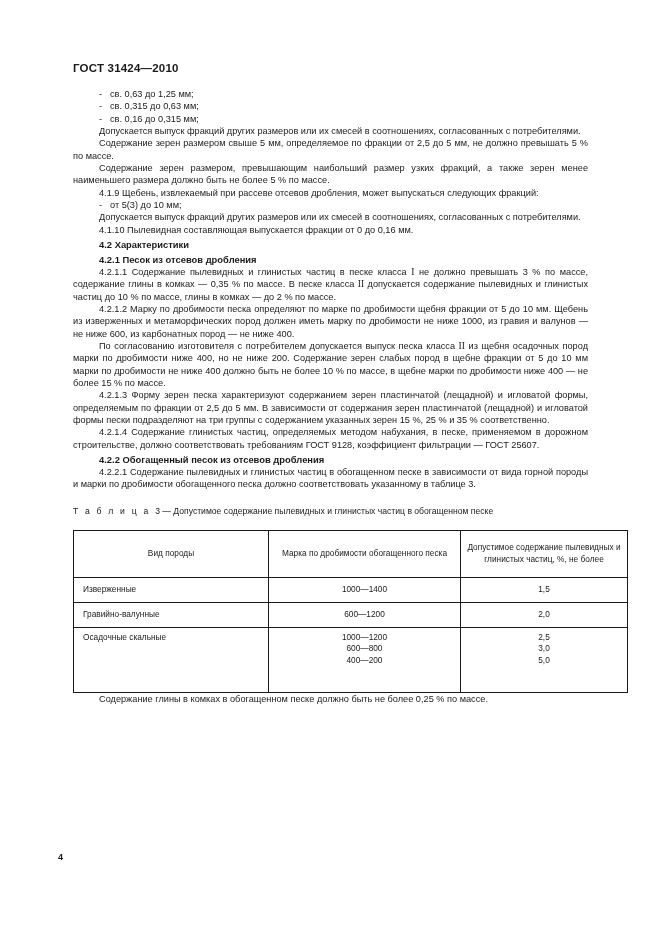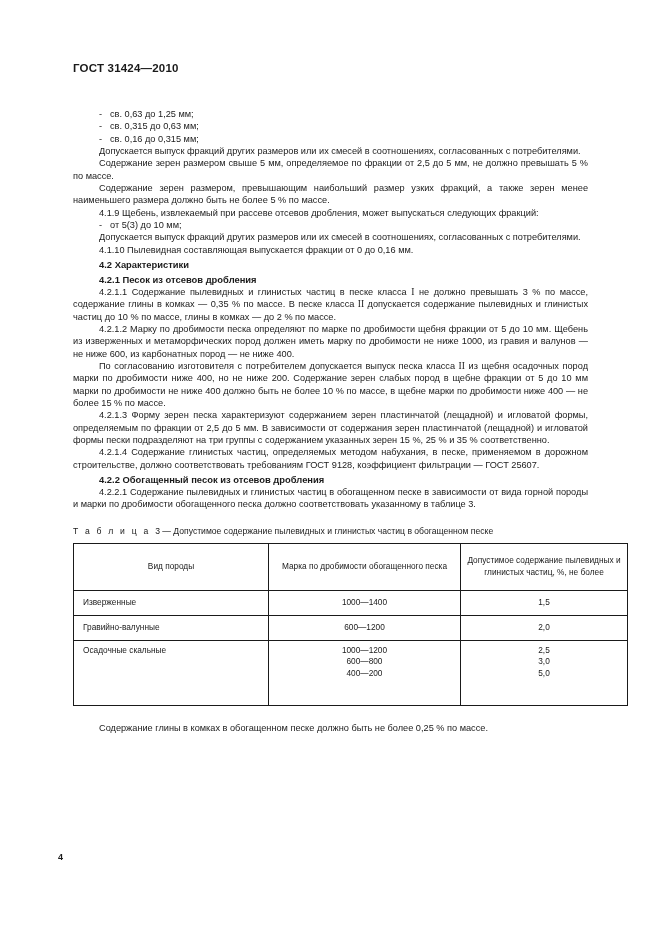--- a/index.html
+++ b/index.html
@@ -32,21 +32,21 @@
     font-size: 11.5px;
     font-weight: bold;
     letter-spacing: 0.2px;
     white-space: nowrap;
   }
 
   
   .content {
     position: absolute;
     left: 73px;
-    top: 108px;
+    top: 88px;
     width: 515px;
   }
 
   p, .dash-item {
     margin: 0;
     font-size: 9.2px;
     line-height: 12.35px;
     text-align: justify;
     text-justify: inter-word;
     hyphens: none;
@@ -97,21 +97,21 @@
     text-align: left;
     white-space: nowrap;
   }
   .table-caption .spaced {
     letter-spacing: 2.2px;
   }
 
   table.t3 {
     border-collapse: collapse;
     width: 515px;
-    margin-top: 6px;
+    margin-top: 13px;
     table-layout: fixed;
   }
   table.t3 th,
   table.t3 td {
     border: 1px solid #1a1a1a;
     font-weight: normal;
     font-size: 8.3px;
     line-height: 11.5px;
     padding: 0;
     vertical-align: middle;
@@ -141,21 +141,20 @@
     height: 58px;
     vertical-align: top;
     padding-top: 4px;
   }
   table.t3 tbody tr.multi td.name {
     vertical-align: top;
   }
   .stack-line { display: block; }
 
   .after-table {
-    margin-top: 16px;
     font-size: 9.2px;
     line-height: 12.35px;
     text-indent: 26px;
     text-align: left;
   }
 
   
   .page-number {
     position: absolute;
     left: 58px;

